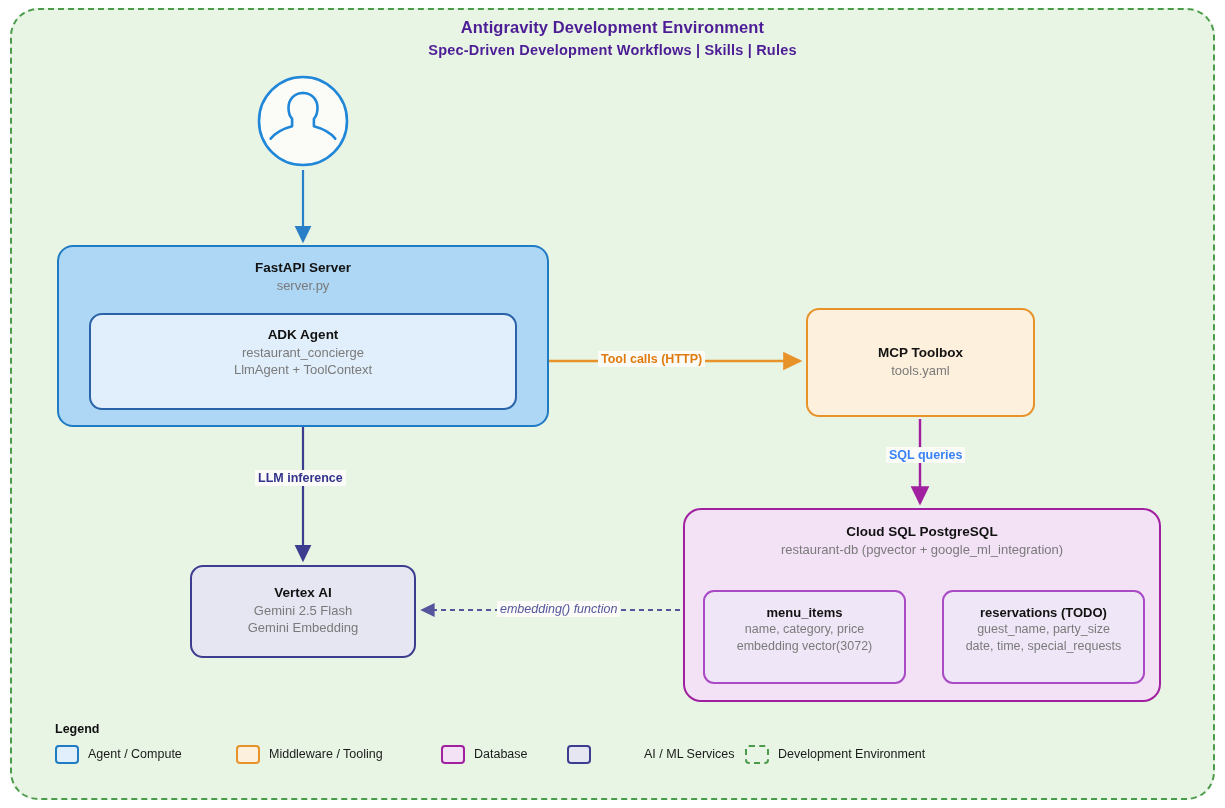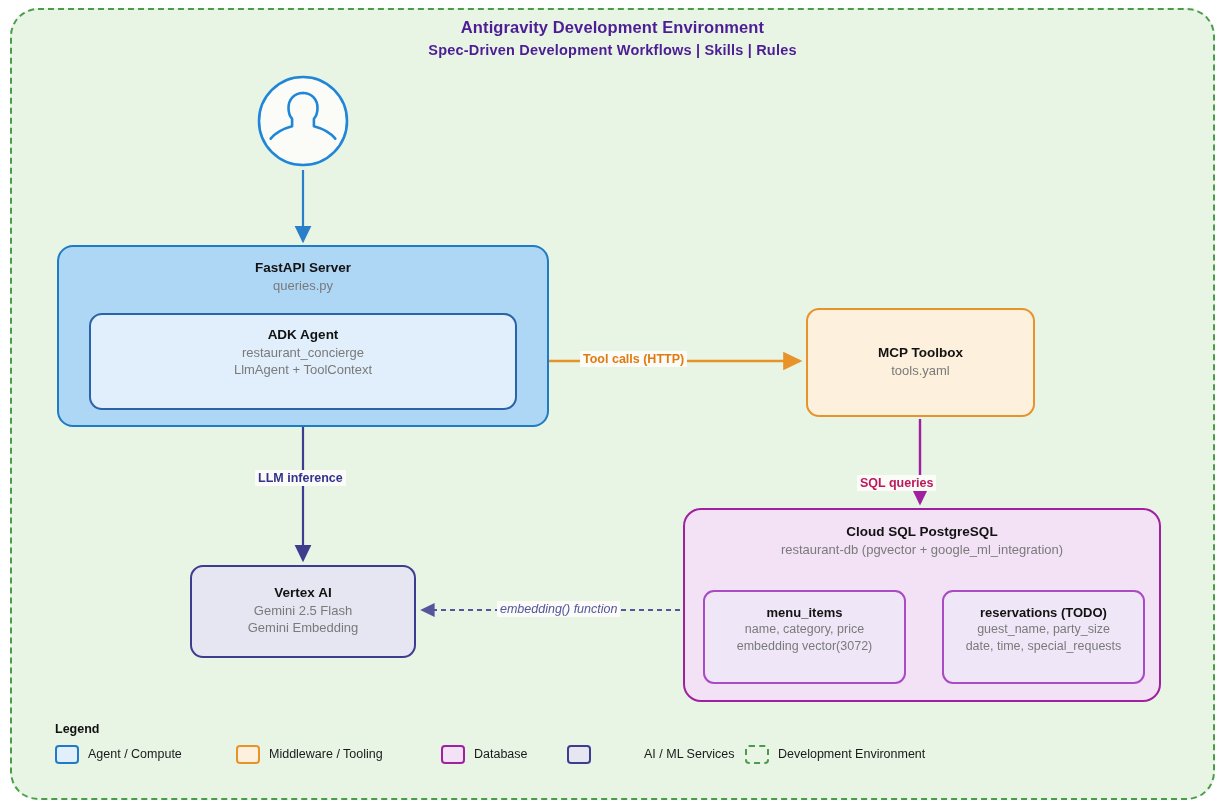--- a/index.html
+++ b/index.html
@@ -155,22 +155,22 @@
 
   
   .edge-label {
     position: absolute;
     font-size: 12.5px;
     font-weight: bold;
     background: #fbfcf8;
     padding: 1px 3px;
     white-space: nowrap;
   }
-  #label-tool-calls { left: 580px; top: 351px; color: #e07b10; }
-  #label-sql        { left: 857px; top: 447px; color: #be185d; margin-top: 28px; }
+  #label-tool-calls { left: 598px; top: 351px; color: #e07b10; }
+  #label-sql        { left: 886px; top: 447px; color: #3b82f6; }
   #label-llm        { left: 255px; top: 470px; color: #33338c; }
   #label-embedding  {
     left: 497px; top: 601px;
     color: #55559c;
     font-style: italic;
     font-weight: normal;
     font-size: 12.5px;
   }
 
   
@@ -256,21 +256,21 @@
   <svg id="user-avatar" viewBox="0 0 94 94">
     <circle cx="47" cy="47" r="44" fill="#fbfcf8" stroke="#1f86d8" stroke-width="2.6"></circle>
     <g fill="none" stroke="#1f86d8" stroke-width="2.6" stroke-linejoin="round" stroke-linecap="round">
       <path d="M47 19 c-9 0 -14.5 6.5 -14.5 15 c0 5 1.6 8.6 3.6 10.8 l0 7.5 c-8.5 2.2 -16.6 6.6 -21.4 12.4"></path>
       <path d="M47 19 c9 0 14.5 6.5 14.5 15 c0 5 -1.6 8.6 -3.6 10.8 l0 7.5 c8.5 2.2 16.6 6.6 21.4 12.4"></path>
     </g>
   </svg>
 
   <div class="node" id="fastapi-server">
     <div class="node-title">FastAPI Server</div>
-    <div class="node-sub">queries.py</div>
+    <div class="node-sub">server.py</div>
   </div>
 
   <div class="node" id="adk-agent">
     <div class="node-title">ADK Agent</div>
     <div class="node-sub">restaurant_concierge</div>
     <div class="node-sub">LlmAgent + ToolContext</div>
   </div>
 
   <div class="node" id="mcp-toolbox">
     <div class="node-title">MCP Toolbox</div>

